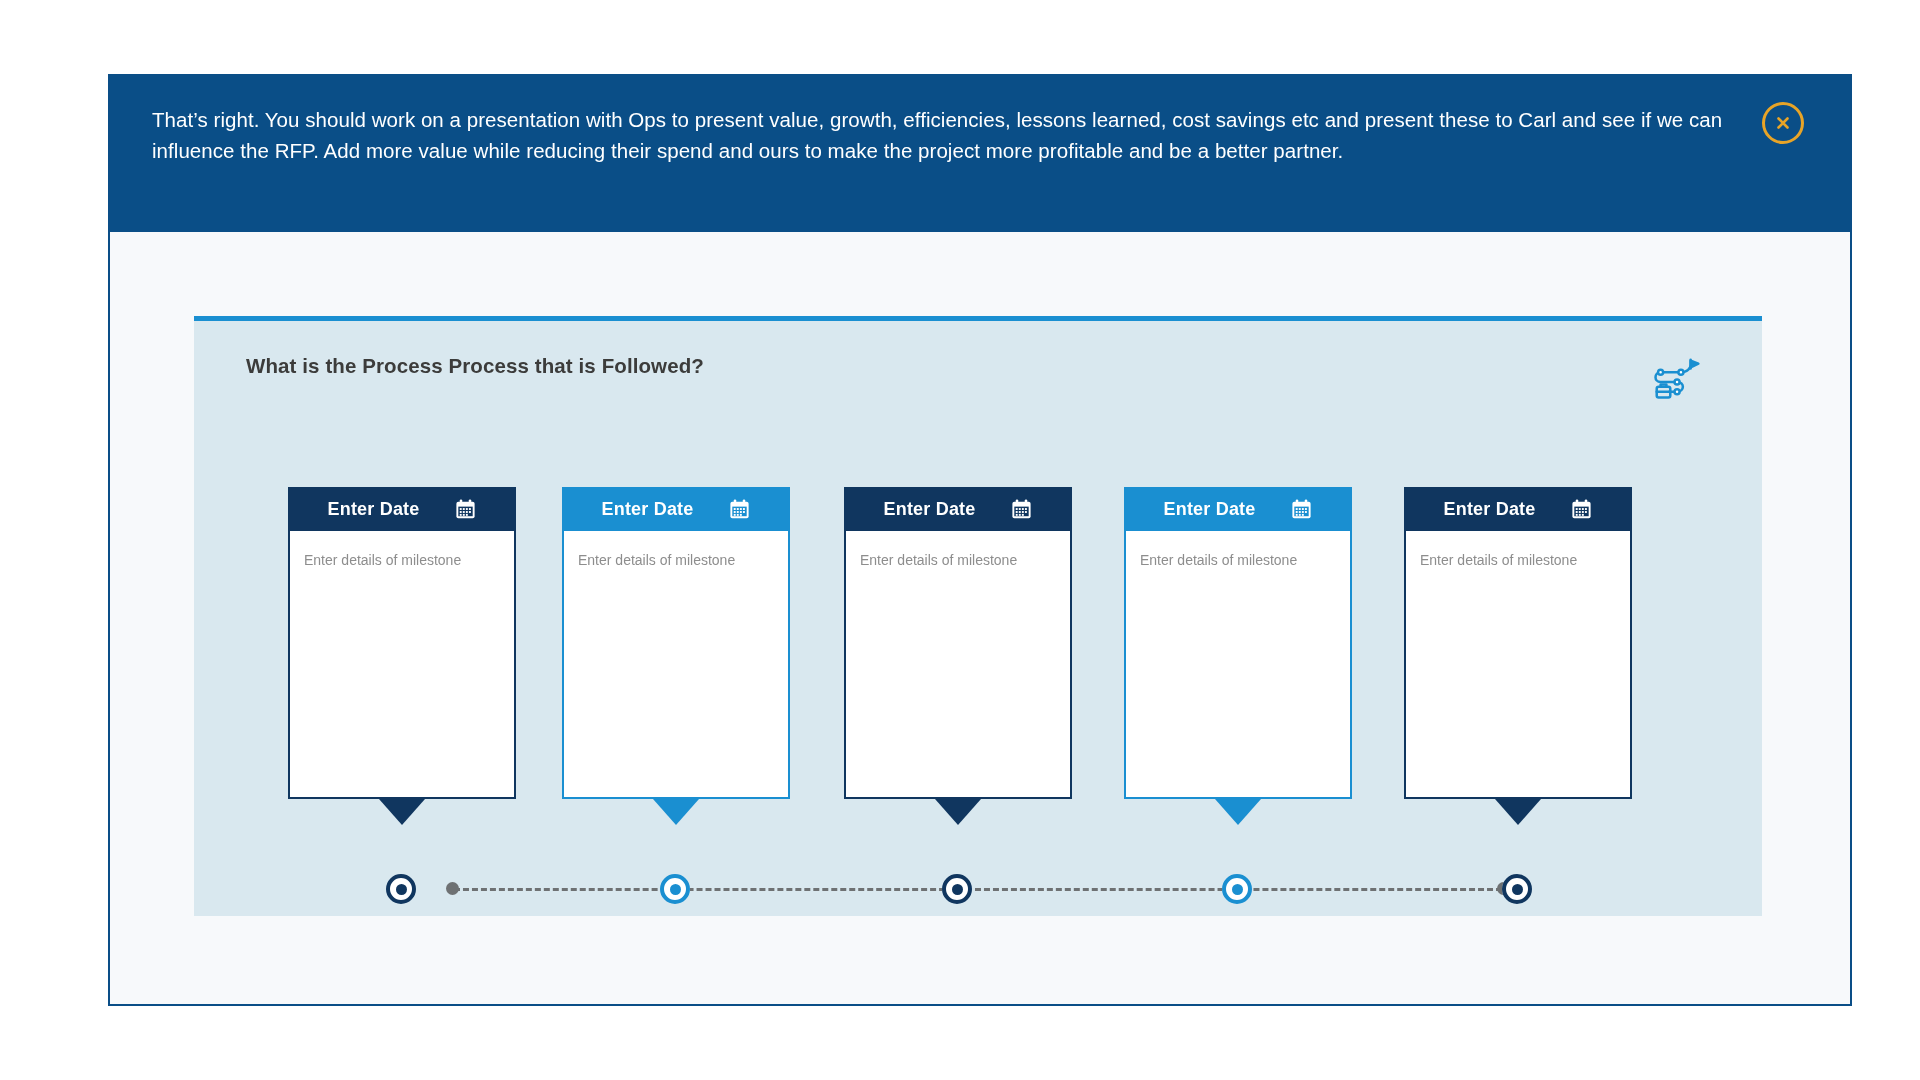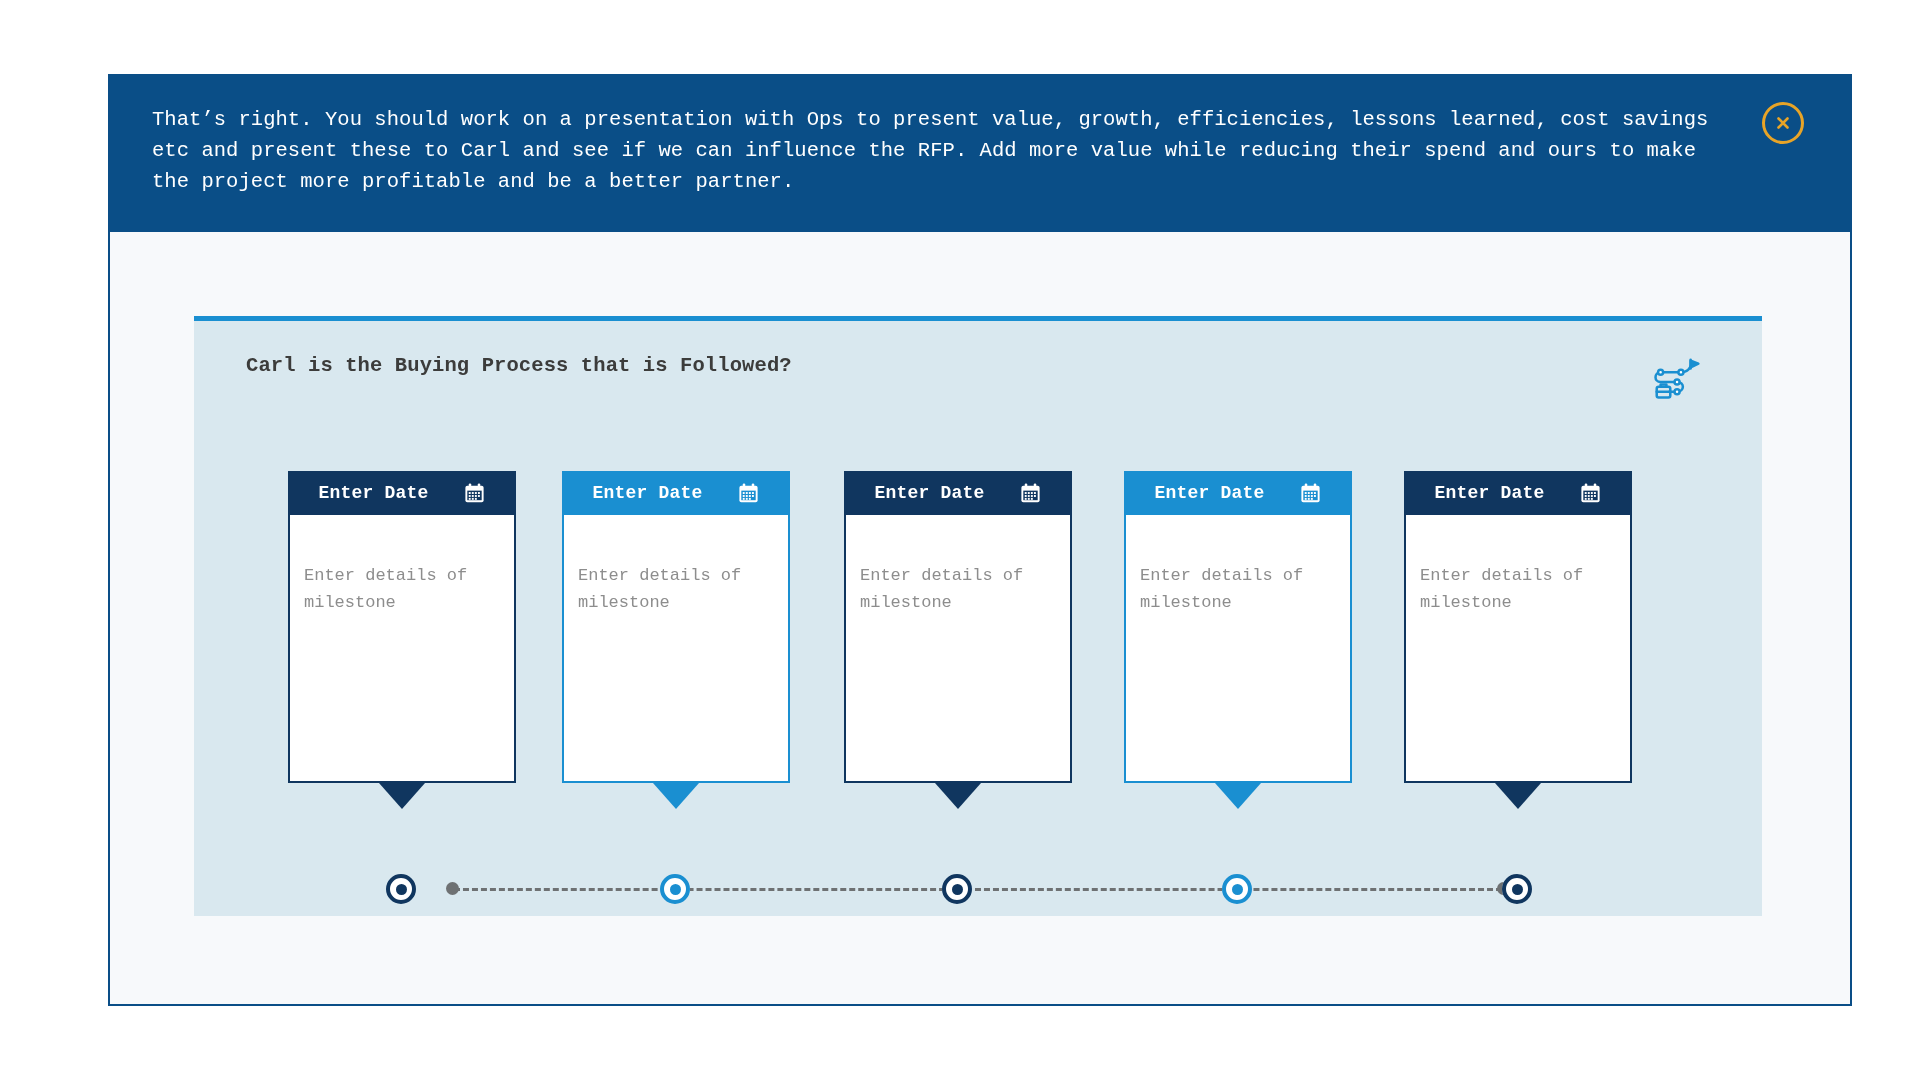--- a/index.html
+++ b/index.html
@@ -17,21 +17,20 @@
   
   .modal {
     position: absolute;
     left: 108px;
     top: 74px;
     width: 1744px;
     height: 932px;
     box-sizing: border-box;
     border: 2px solid #0a4e87;
     background: #ef4444;
-    font-family: Liberation Mono, monospace;
   }
 
   
   .banner {
     position: relative;
     background: #0a4e87;
     padding: 28px 110px 30px 42px;
     box-sizing: border-box;
     min-height: 156px;
   }
@@ -108,21 +107,21 @@
     left: 0;
     right: 0;
     top: 150px;
     bottom: 0;
   }
 
   .milestones {
     position: absolute;
     left: 48px;
     right: 48px;
-    top: 0;
+    top: 16px;
     height: 360px;
   }
 
   .milestone {
     position: absolute;
     top: 0;
     width: 228px;
     height: 312px;
   }
   .ms-head {
@@ -145,24 +144,23 @@
     height: 23px;
     display: block;
   }
   .ms-body {
     height: 268px;
     background: #ffffff;
     box-sizing: border-box;
     padding: 16px 14px;
   }
   .ms-placeholder {
-    font-size: 17px;
+    font-size: 14px;
     line-height: 27px;
     color: #8d8d8d;
-    margin-top: 31px;
   }
   .ms-arrow {
     position: absolute;
     left: 50%;
     transform: translateX(-50%);
     top: 312px;
     width: 0;
     height: 0;
     border-left: 23px solid transparent;
     border-right: 23px solid transparent;
@@ -249,21 +247,21 @@
           <path d="M5.5 5.5 L14.5 14.5 M14.5 5.5 L5.5 14.5" stroke="#e8a427" stroke-width="2.6" stroke-linecap="round" fill="none"></path>
         </svg>
       </span>
     </div>
   </div>
 
   <div class="modal-body">
 
     <div class="content-card">
 
-      <div class="card-title">Carl is the Buying Process that is Followed?</div>
+      <div class="card-title">What is the Process Process that is Followed?</div>
 
       <div class="route-icon">
         <svg viewBox="0 0 64 64" fill="none" stroke="#1a8fd1" stroke-width="2.6" stroke-linecap="round" stroke-linejoin="round">
           <path d="M13 22 H34"></path>
           <path d="M13 22 C6 22 6 32 13 32 H30"></path>
           <path d="M30 32 C38 32 38 42 30 42 H22"></path>
           <path d="M34 22 C41 22 43 18 45 14"></path>
           <circle cx="13" cy="22" r="2.6" fill="#ffffff"></circle>
           <circle cx="30" cy="32" r="2.6" fill="#ffffff"></circle>
           <circle cx="34" cy="22" r="2.6" fill="#ffffff"></circle>

